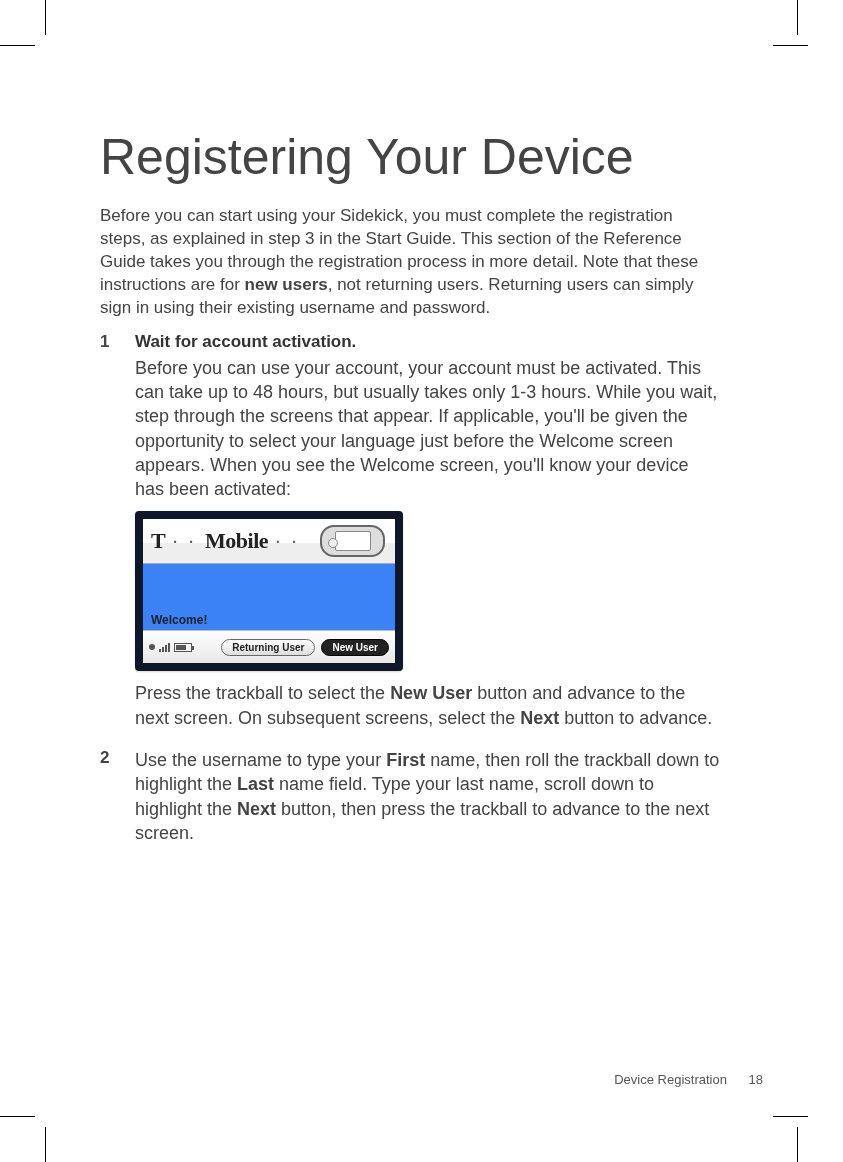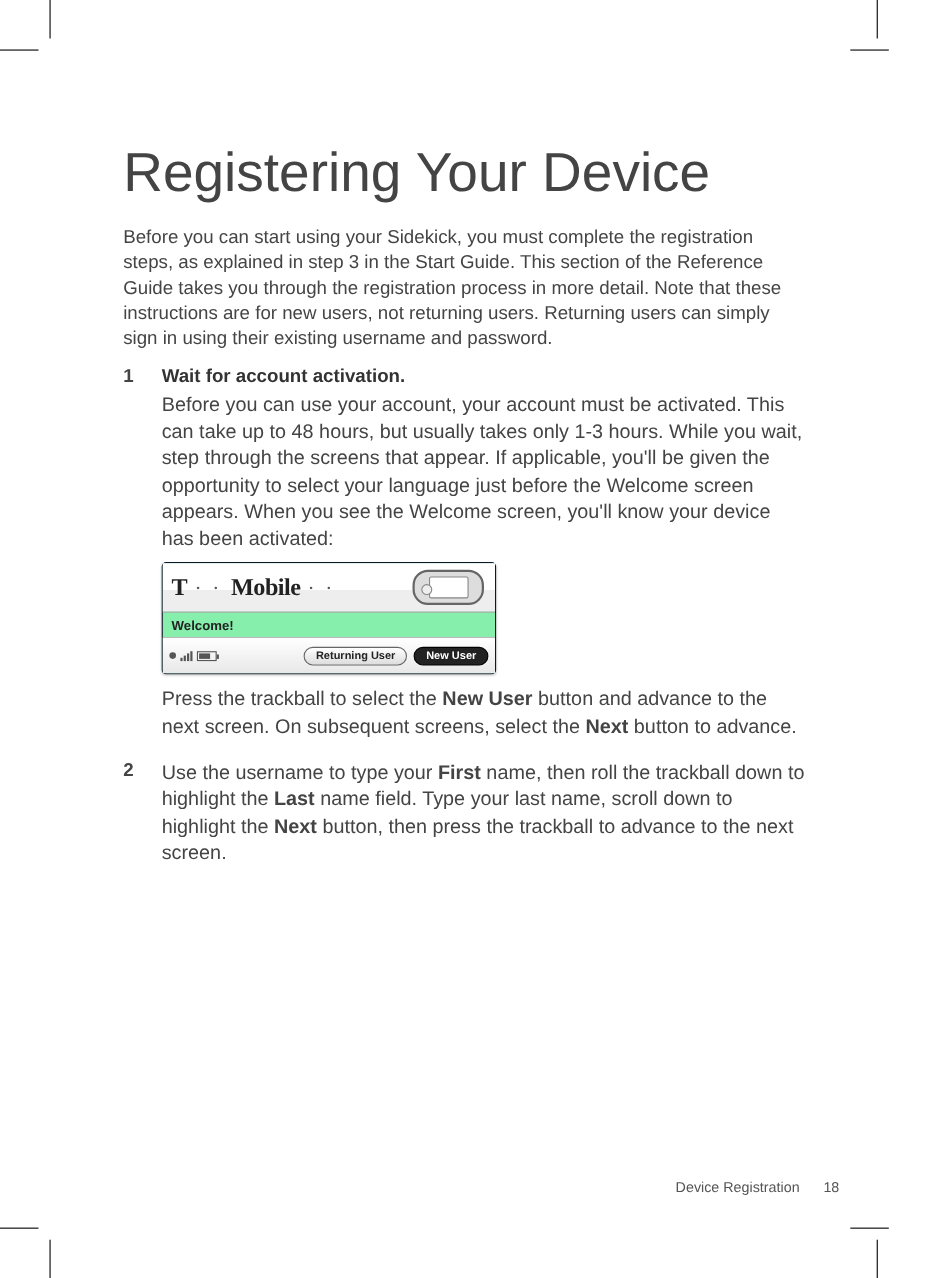--- a/index.html
+++ b/index.html
@@ -10,38 +10,38 @@
   .crop { position: absolute; background: #000; }
   .crop.tl-h { top: 45px; left: 0; width: 35px; height: 1px; }
   .crop.tl-v { top: 0; left: 45px; width: 1px; height: 35px; }
   .crop.tr-h { top: 45px; right: 35px; width: 35px; height: 1px; }
   .crop.tr-v { top: 0; right: 45px; width: 1px; height: 35px; }
   .crop.bl-h { bottom: 45px; left: 0; width: 35px; height: 1px; }
   .crop.bl-v { bottom: 0; left: 45px; width: 1px; height: 35px; }
   .crop.br-h { bottom: 45px; right: 35px; width: 35px; height: 1px; }
   .crop.br-v { bottom: 0; right: 45px; width: 1px; height: 35px; }
 
-  .content { position: absolute; left: 112px; top: 130px; width: 620px; }
+  .content { position: absolute; left: 100px; top: 130px; width: 620px; }
 
   h1 { font-size: 50px; font-weight: 300; letter-spacing: 0px; color: #444; margin-bottom: 20px; line-height: 1.1; }
 
   .intro { font-size: 17px; line-height: 1.35; color: #444; font-weight: 400; margin-bottom: 12px; }
-  .intro b { font-weight: 400; }
+  .intro b { font-weight: 700; }
 
   ol.steps { list-style: none; }
   ol.steps > li { display: flex; margin-bottom: 8px; }
   .step-num { flex: 0 0 35px; font-weight: 700; font-size: 17px; color: #444; }
   .step-body { flex: 1; }
   .step-title { font-weight: 700; font-size: 17px; color: #333; margin-bottom: 4px; }
   .step-text { font-size: 18px; line-height: 1.35; color: #444; margin-bottom: 10px; }
   .step-text b { font-weight: 700; }
 
   
   .device-shot {
-    width: 304px; border: 1px solid #0f172a; border-radius: 4px; background: #86efac;
+    width: 268px; border: 8px solid #0f172a; border-radius: 4px; background: #3b82f6;
     margin: 6px 0 10px 0; box-shadow: 0 1px 2px rgba(0,0,0,0.15);
     font-family: Verdana, Geneva, sans-serif;
   }
   .device-header {
     height: 45px; border-bottom: 1px solid #aaa;
     background: linear-gradient(#fff 55%, #eee 55%, #eee 100%);
     display: flex; align-items: center; padding: 0 8px;
     position: relative;
   }
   .tmo-logo { font-family: Georgia, "Times New Roman", serif; font-weight: 700; font-size: 22px; color: #222; letter-spacing: -0.5px; }
@@ -50,21 +50,21 @@
     position: absolute; right: 10px; top: 6px; width: 65px; height: 32px;
     border: 2px solid #666; border-radius: 14px; background: #ddd;
     display: flex; align-items: center; justify-content: center;
   }
   .mini-device::before {
     content: ""; width: 34px; height: 18px; background: #fff; border: 1px solid #888; border-radius: 2px;
   }
   .mini-device::after {
     content: ""; position: absolute; left: 6px; top: 11px; width: 8px; height: 8px; border: 1px solid #888; border-radius: 50%; background: #eee;
   }
-  .welcome-label { font-weight: 700; font-size: 12px; padding: 5px 8px 3px 8px; color: #222; }
+  .welcome-label { font-weight: 700; font-size: 12px; padding: 5px 8px 3px 8px; color: #222; margin-top: 44px; }
   .welcome-body { font-size: 11px; line-height: 1.35; color: #333; padding: 0 10px 8px 10px; }
   .device-footer {
     height: 30px; border-top: 1px solid #bbb; background: linear-gradient(#fff, #e8e8e8);
     display: flex; align-items: center; padding: 16px 6px; gap: 6px;
   }
   .status-icons { display: flex; gap: 4px; align-items: center; }
   .dot-icon { width: 6px; height: 6px; border-radius: 50%; background: #555; }
   .signal { display: flex; align-items: flex-end; gap: 1px; height: 10px; }
   .signal span { width: 2px; background: #555; }
   .signal span:nth-child(1){height:3px} .signal span:nth-child(2){height:5px} .signal span:nth-child(3){height:7px} .signal span:nth-child(4){height:9px}

